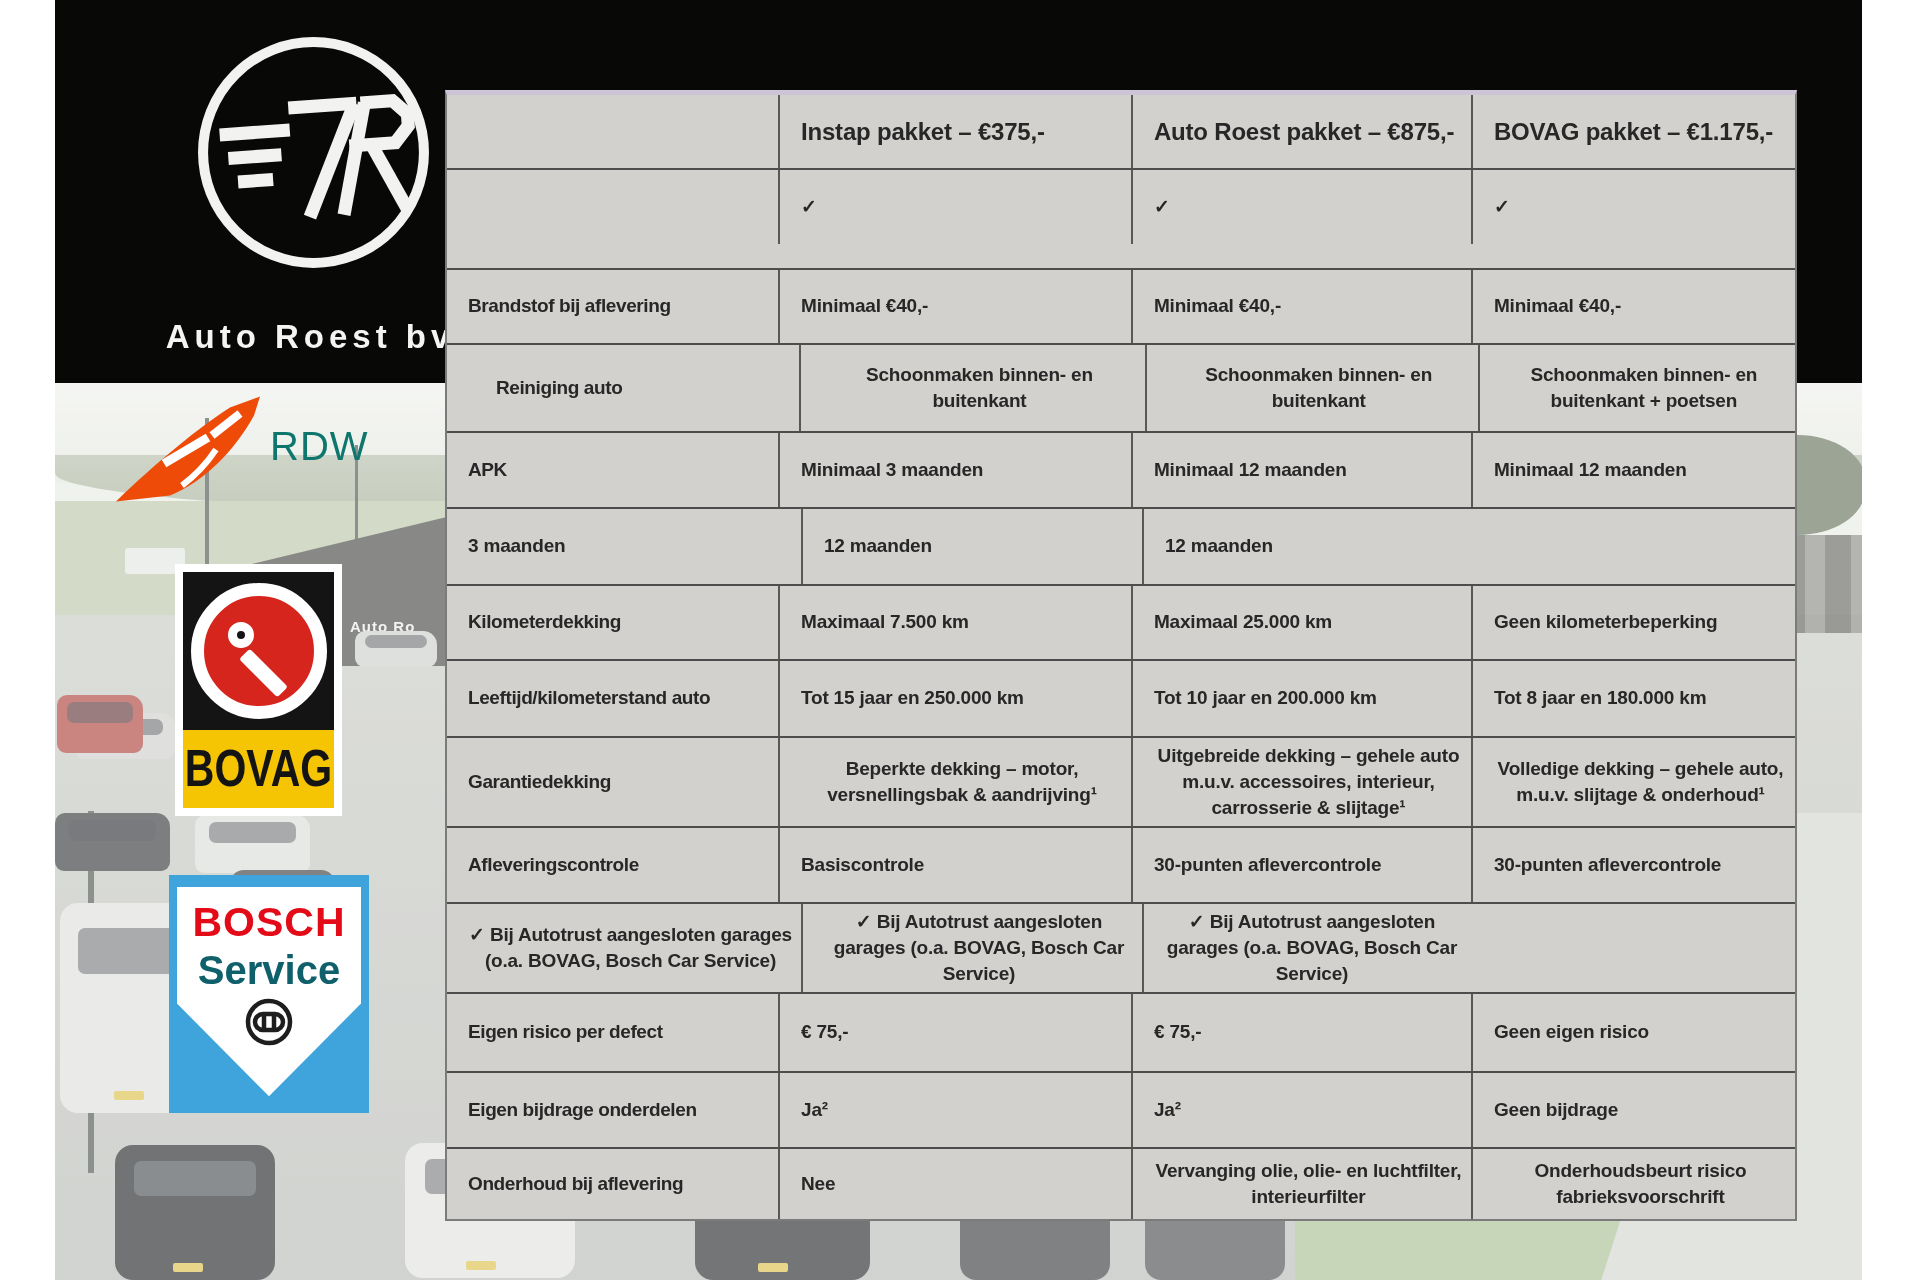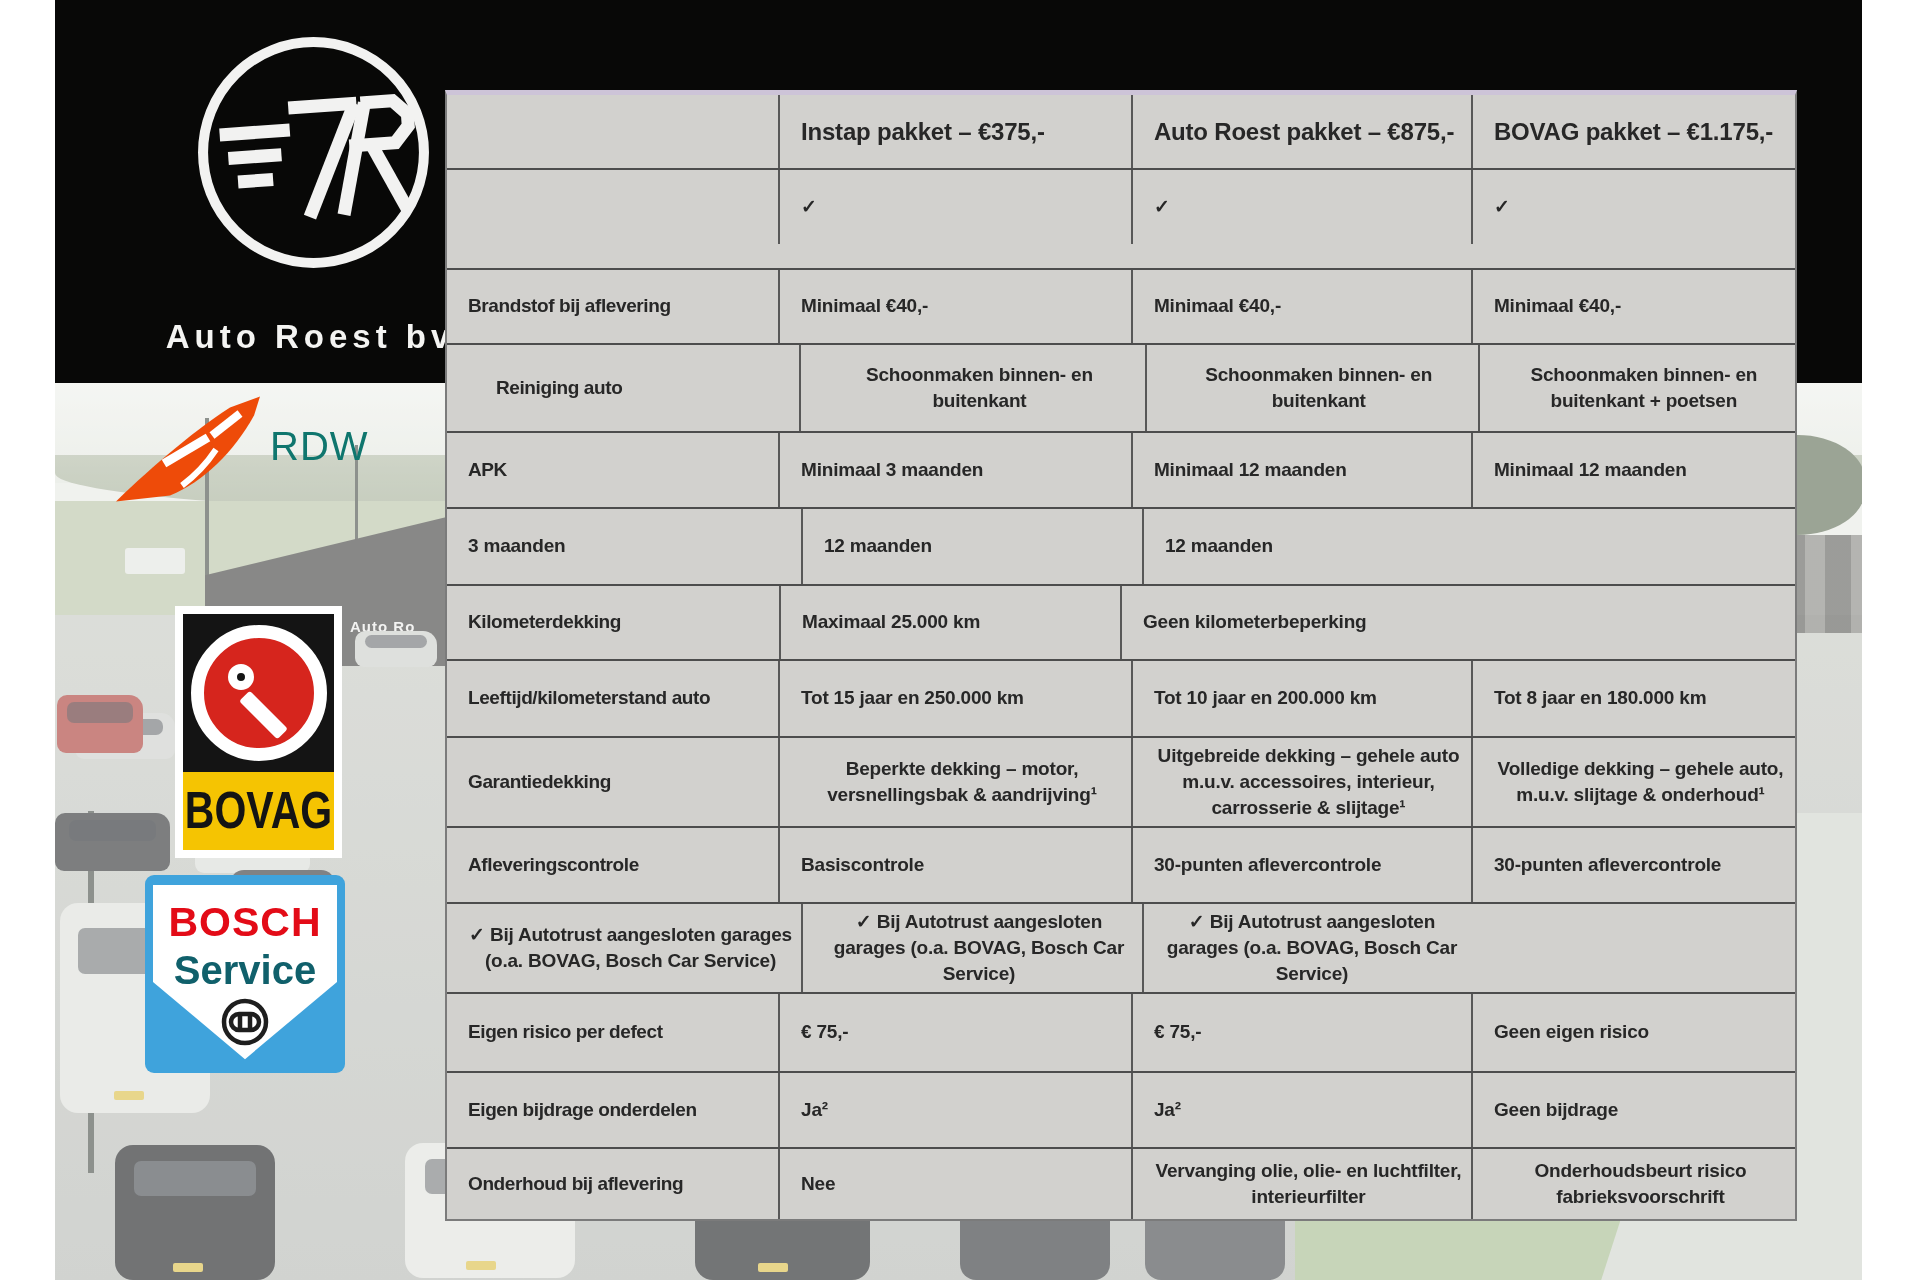--- a/index.html
+++ b/index.html
@@ -35,29 +35,29 @@
     clip-path:polygon(62% 0, 80% 8%, 54% 100%, 0 100%, 0 64%); }
   .canopy { position:absolute; left:780px; top:495px; width:240px; height:185px; background:#1e201f; border-top:9px solid #3c3f3b; border-radius:4px; }
   .pole { position:absolute; background:#424841; }
   .speck { position:absolute; background:#e2e4df; border-radius:3px; }
   .car { position:absolute; border-radius:10px 14px 9px 9px; }
   .car .win { position:absolute; left:12%; top:12%; width:76%; height:36%; background:rgba(24,29,36,.55); border-radius:7px; }
   .car .plate { position:absolute; left:36%; bottom:6%; width:30px; height:9px; background:#d9bb3f; border-radius:2px; }
   
   .rdw { position:absolute; left:112px; top:392px; width:300px; height:120px; }
   .rdw-text { position:absolute; left:158px; top:32px; font-family:Liberation Sans, sans-serif; font-size:40px; color:#0f766e; letter-spacing:1px; }
-  .bovag { position:absolute; left:175px; top:564px; width:167px; height:252px; background:#ffffff; padding:8px;margin-top:42px; }
+  .bovag { position:absolute; left:175px; top:564px; width:167px; height:252px; background:#ffffff; padding:8px; }
   .bovag-top { position:relative; width:100%; height:158px; background:#141414; }
   .bovag-ring { position:absolute; left:50%; top:50%; width:136px; height:136px; margin:-68px 0 0 -68px;
     border:13px solid #ffffff; border-radius:50%; background:var(--bovag-red,#d6251d); }
   .bovag-lens { position:absolute; left:24px; top:26px; width:26px; height:26px; background:#141414; border:9px solid #ffffff; border-radius:50%; }
   .bovag-handle { position:absolute; left:52px; top:50px; width:15px; height:54px; background:#ffffff; transform:rotate(-45deg); border-radius:3px; }
   .bovag-bot { width:100%; height:78px; background:var(--bovag-yellow,#f5c402); display:flex; align-items:center; justify-content:center; }
   .bovag-word { font-size:41px; font-weight:bold; color:#141414; transform:scaleY(1.25); letter-spacing:0px; }
-  .bosch { position:absolute; left:145px; top:875px; width:200px; height:198px; background:var(--bosch-blue,#3fa3dc);border-radius:9px; }
+  .bosch { position:absolute; left:169px; top:875px; width:200px; height:238px; background:var(--bosch-blue,#3fa3dc); }
   .bosch-pent { position:absolute; inset:0; background:#ffffff;
     clip-path:polygon(4% 5%, 96% 5%, 96% 54%, 50% 93%, 4% 54%); text-align:center; }
   .bosch-word1 { margin-top:24px; font-size:41px; font-weight:bold; color:var(--bosch-red,#e30b17); letter-spacing:1px; }
   .bosch-word2 { margin-top:2px; font-size:40px; font-weight:bold; color:var(--bosch-teal,#10606b); }
   .bosch-emblem { margin-top:3px; }
   
   .tbl {
     position:absolute; left:445px; top:90px; width:1352px; z-index:5;
     background:var(--table-bg,#d2d1ce); border:2px solid #7b7b7b; border-top:5px solid #cdc4d8;
     color:var(--table-text,#272727); font-weight:bold; letter-spacing:-0.2px;
@@ -259,20 +259,21 @@
         <div class="td c2">Minimaal 12 maanden</div>
         <div class="td c3">Minimaal 12 maanden</div>
       </div>
       <div class="tr" style="height: 77px;">
         <div class="td c1">3 maanden</div>
         <div class="td c2">12 maanden</div>
         <div class="td c3">12 maanden</div>
       </div>
       <div class="tr" style="height: 75px;">
         <div class="td c0">Kilometerdekking</div>
+        <div class="td c1">Maximaal 7.500 km</div>
         <div class="td c2">Maximaal 25.000 km</div>
         <div class="td c3">Geen kilometerbeperking</div>
       </div>
       <div class="tr" style="height: 77px;">
         <div class="td c0">Leeftijd/kilometerstand auto</div>
         <div class="td c1">Tot 15 jaar en 250.000 km</div>
         <div class="td c2">Tot 10 jaar en 200.000 km</div>
         <div class="td c3">Tot 8 jaar en 180.000 km</div>
       </div>
       <div class="tr" style="height: 90px;">

